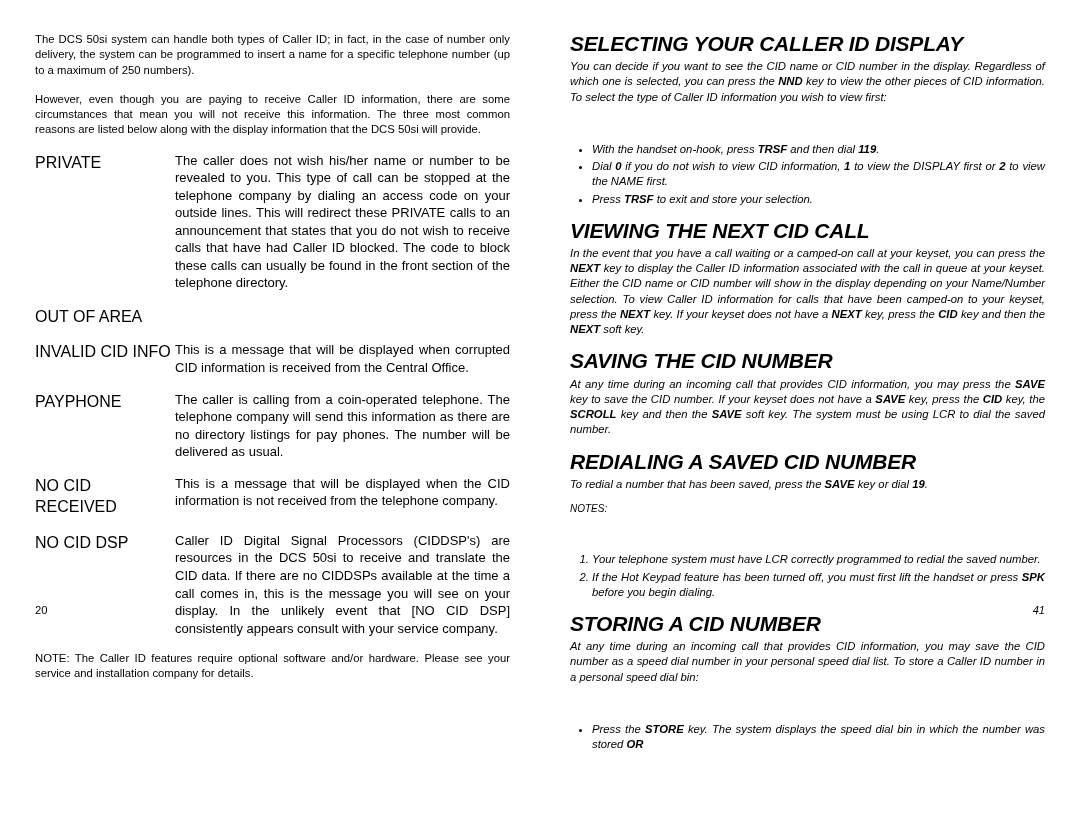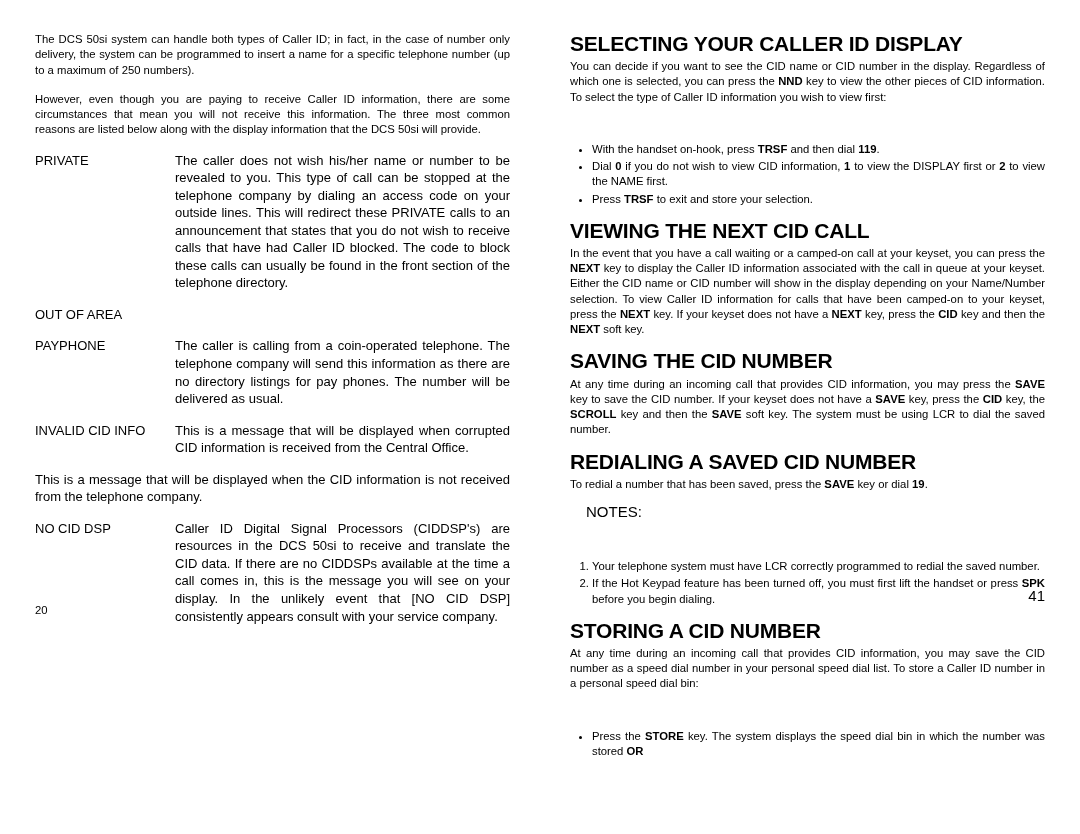--- a/index.html
+++ b/index.html
@@ -12,21 +12,21 @@
     display: flex;
     overflow: hidden;
   }
   .page {
     width: 540px;
     height: 636px;
     padding: 32px 35px 20px 35px;
     position: relative;
   }
   .page-left { padding-right: 30px; }
-  .page-right { padding-left: 30px; }
+  .page-right { padding-left: 30px; font-style: italic; }
   .para {
     font-size: 11.3px;
     line-height: 1.35;
     text-align: justify;
     margin-bottom: 14px;
   }
   .para-tight { margin-bottom: 10px; }
   .note {
     font-size: 11.3px;
     line-height: 1.35;
@@ -39,21 +39,21 @@
     letter-spacing: -0.2px;
     line-height: 1.1;
     margin-bottom: 4px;
     margin-top: 12px;
   }
   h2.first { margin-top: 0; }
   .def-row { display: flex; margin-bottom: 14px; }
   .def-term {
     width: 140px;
     flex-shrink: 0;
-    font-size: 13px;
+    font-size: 16px;
     line-height: 1.35;
   }
   .def-desc {
     flex: 1;
     font-size: 13px;
     line-height: 1.35;
     text-align: justify;
   }
   ul.bullets, ol.nums {
     font-size: 11.3px;
@@ -69,61 +69,62 @@
   ul.bullets { list-style-type: disc; }
   .b { font-weight: 700; }
   .pagenum-left {
     position: absolute;
     bottom: 20px;
     left: 35px;
     font-size: 11.3px;
   }
   .pagenum-right {
     position: absolute;
-    bottom: 32px;
+    bottom: 20px;
     right: 35px;
-    font-size: 15px;
+    font-size: 11px;
   }
   .notes-label {
-    font-size: 15px;
+    font-size: 10px;
     line-height: 1.35;
     margin-bottom: 2px;
-    margin-left: 16px;
   }
 </style>
 </head>
 <body>
 
 <div class="page page-left">
   <p class="para">The DCS 50si system can handle both types of Caller ID; in fact, in the case of number only delivery, the system can be programmed to insert a name for a specific telephone number (up to a maximum of 250 numbers).</p>
   <p class="para">However, even though you are paying to receive Caller ID information, there are some circumstances that mean you will not receive this information. The three most common reasons are listed below along with the display information that the DCS 50si will provide.</p>
 
   <div class="def-row">
     <div class="def-term">PRIVATE</div>
     <div class="def-desc">The caller does not wish his/her name or number to be revealed to you. This type of call can be stopped at the telephone company by dialing an access code on your outside lines. This will redirect these PRIVATE calls to an announcement that states that you do not wish to receive calls that have had Caller ID blocked. The code to block these calls can usually be found in the front section of the telephone directory.</div>
   </div>
   <div class="def-row">
     <div class="def-term">OUT OF AREA</div>
   </div>
   <div class="def-row">
+    <div class="def-term">INVALID CID INFO</div>
+    <div class="def-desc">This is a message that will be displayed when corrupted CID information is received from the Central Office.</div>
+  </div>
+  <div class="def-row">
     <div class="def-term">PAYPHONE</div>
     <div class="def-desc">The caller is calling from a coin-operated telephone. The telephone company will send this information as there are no directory listings for pay phones. The number will be delivered as usual.</div>
   </div>
   <div class="def-row">
-    <div class="def-term">INVALID CID INFO</div>
-    <div class="def-desc">This is a message that will be displayed when corrupted CID information is received from the Central Office.</div>
-  </div>
-  <div class="def-row">
+    <div class="def-term">NO CID RECEIVED</div>
     <div class="def-desc">This is a message that will be displayed when the CID information is not received from the telephone company.</div>
   </div>
   <div class="def-row">
     <div class="def-term">NO CID DSP</div>
     <div class="def-desc">Caller ID Digital Signal Processors (CIDDSP's) are resources in the DCS 50si to receive and translate the CID data. If there are no CIDDSPs available at the time a call comes in, this is the message you will see on your display. In the unlikely event that [NO CID DSP] consistently appears consult with your service company.</div>
   </div>
 
+  <p class="note">NOTE: The Caller ID features require optional software and/or hardware. Please see your service and installation company for details.</p>
 
   <div class="pagenum-left">20</div>
 </div>
 
 <div class="page page-right">
 
   <h2 class="first">SELECTING YOUR CALLER ID DISPLAY</h2>
   <p class="para para-tight">
     <span>You can decide if you want to see the CID name or CID number in the display. Regardless of which one is selected, you can press the </span><span class="b">NND</span><span> key to view the other pieces of CID information. To select the type of Caller ID information you wish to view first:</span>
   </p>

